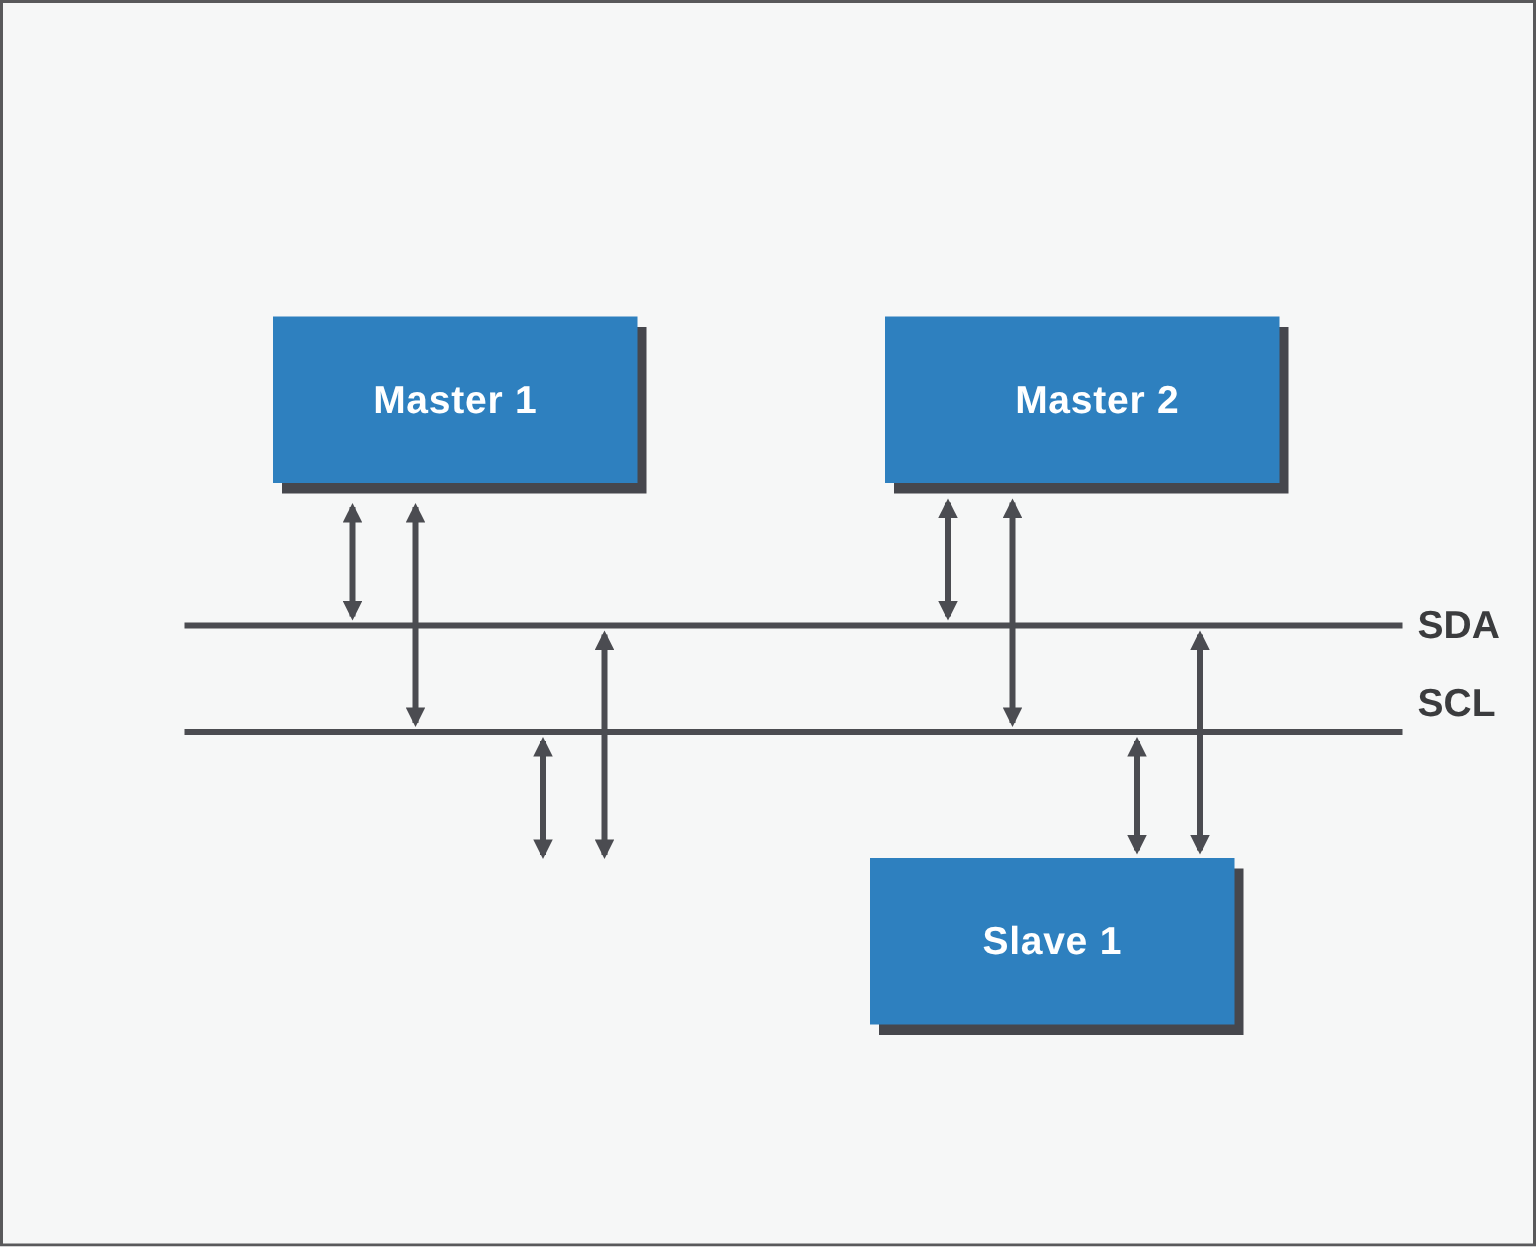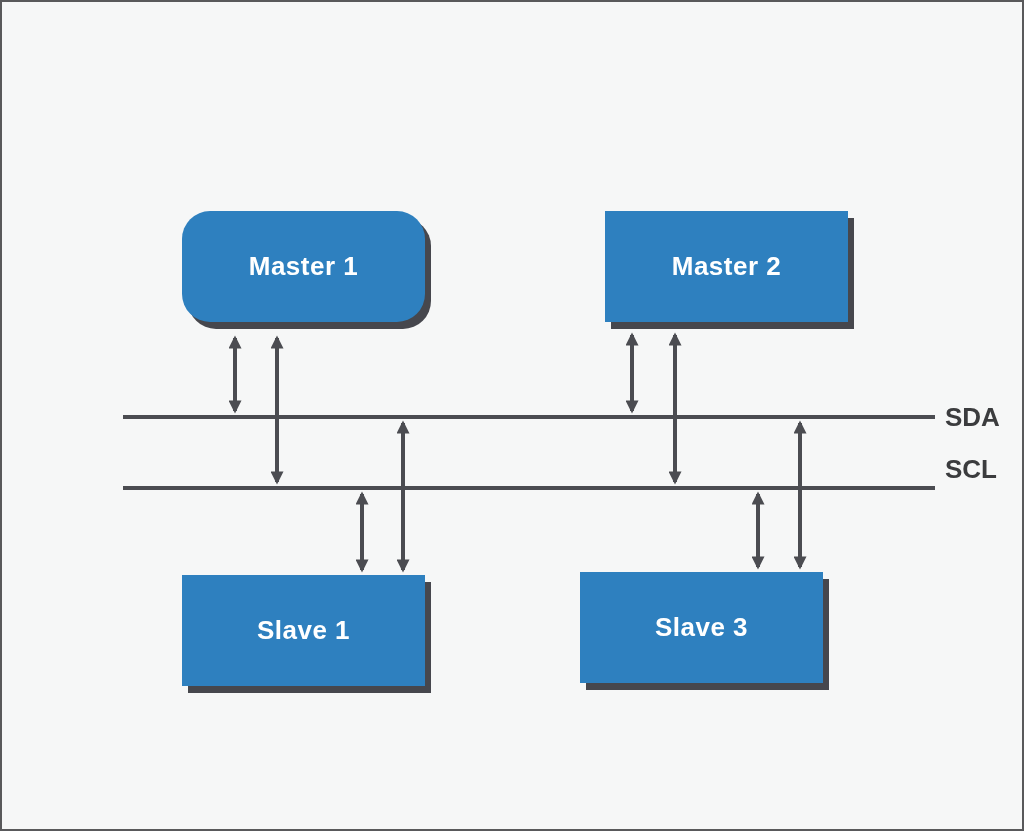--- a/index.html
+++ b/index.html
@@ -43,22 +43,22 @@
     display: flex;
     align-items: center;
     justify-content: center;
   }
   .node-label {
     color: var(--node-text, #FFFFFF);
     font-size: 26px;
     font-weight: bold;
     letter-spacing: 0.5px;
   }
-  .node-master1 { left: 180px; top: 209px; border-radius: 28px; }
-  .node-master2 { left: 603px; top: 209px; }
+  .node-master1 { left: 180px; top: 209px; }
+  .node-master2 { left: 588px; top: 209px; padding-left: 20px; }
   .node-slave1  { left: 180px; top: 573px; }
   .node-slave2  { left: 578px; top: 570px; }
   .bus-label {
     position: absolute;
     left: 943px;
     transform: translateY(-50%);
     color: var(--label, #3B3C3E);
     font-size: 26px;
     font-weight: bold;
     text-align: center;
@@ -93,23 +93,20 @@
     <line class="arrow-line" x1="798" y1="421" x2="798" y2="565" marker-start="url(#ah)" marker-end="url(#ah)"></line>
     <line class="arrow-line" x1="756" y1="492" x2="756" y2="565" marker-start="url(#ah)" marker-end="url(#ah)"></line>
   </svg>
 
   <div class="node node-master1">
     <span class="node-label">Master 1</span>
   </div>
   <div class="node node-master2">
     <span class="node-label">Master 2</span>
   </div>
-  <div class="node node-slave1">
+  <div class="node node-slave2">
     <span class="node-label">Slave 1</span>
-  </div>
-  <div class="node node-slave2">
-    <span class="node-label">Slave 3</span>
   </div>
 
   <div class="bus-label bus-label-sda">SDA</div>
   <div class="bus-label bus-label-scl">SCL</div>
 
 </div>
 
 </body></html>

